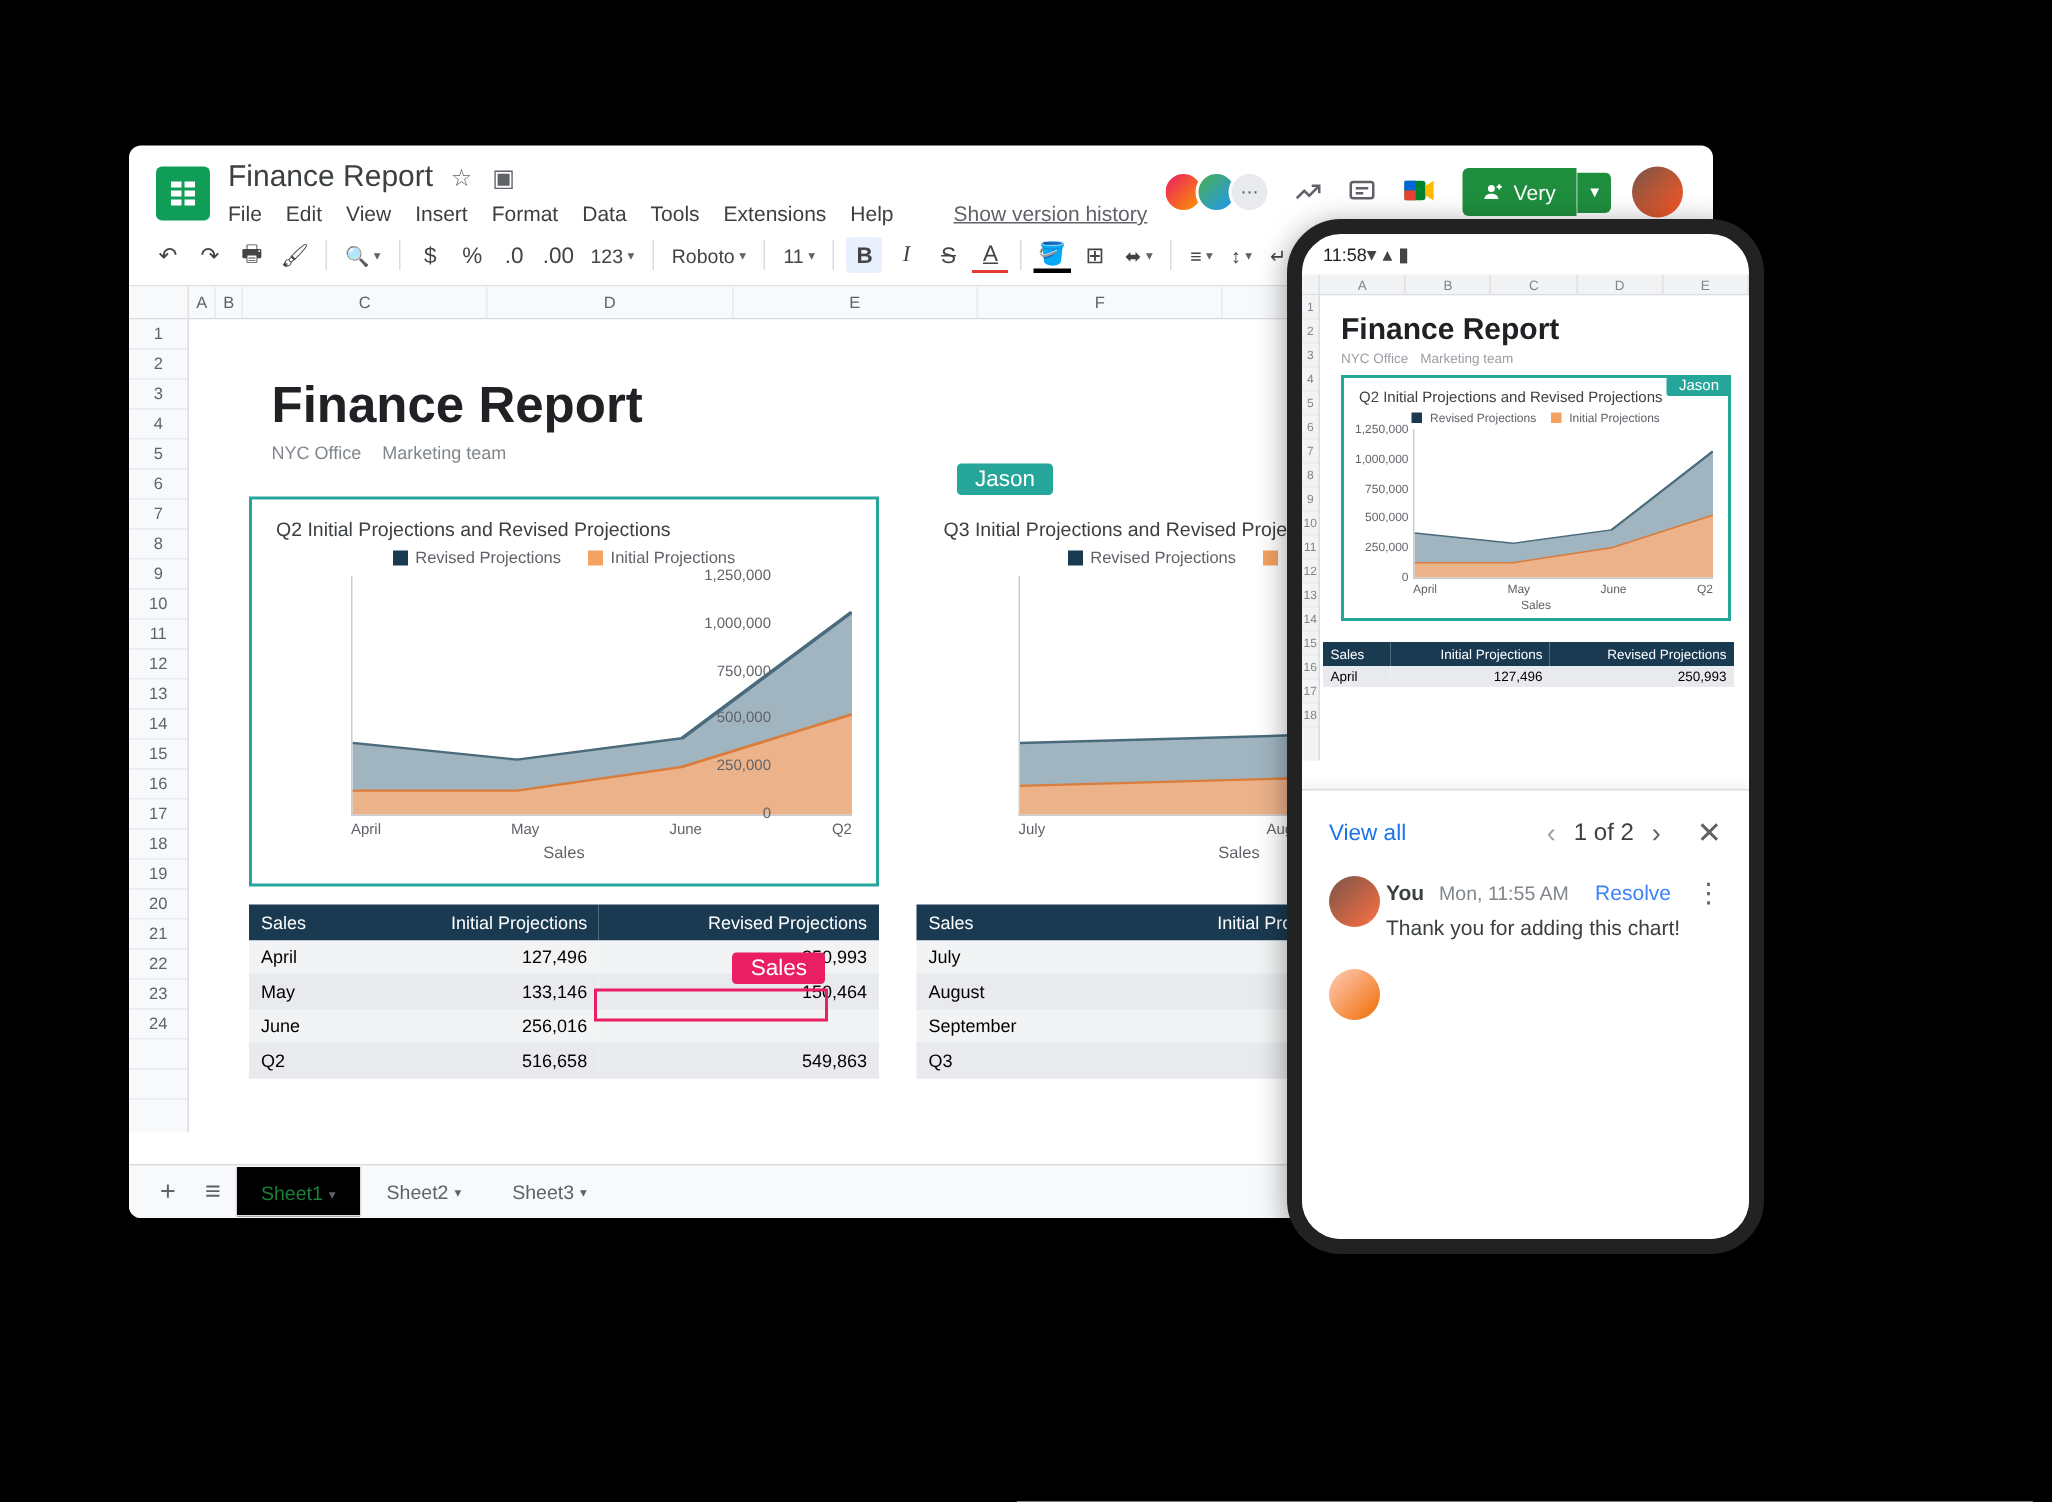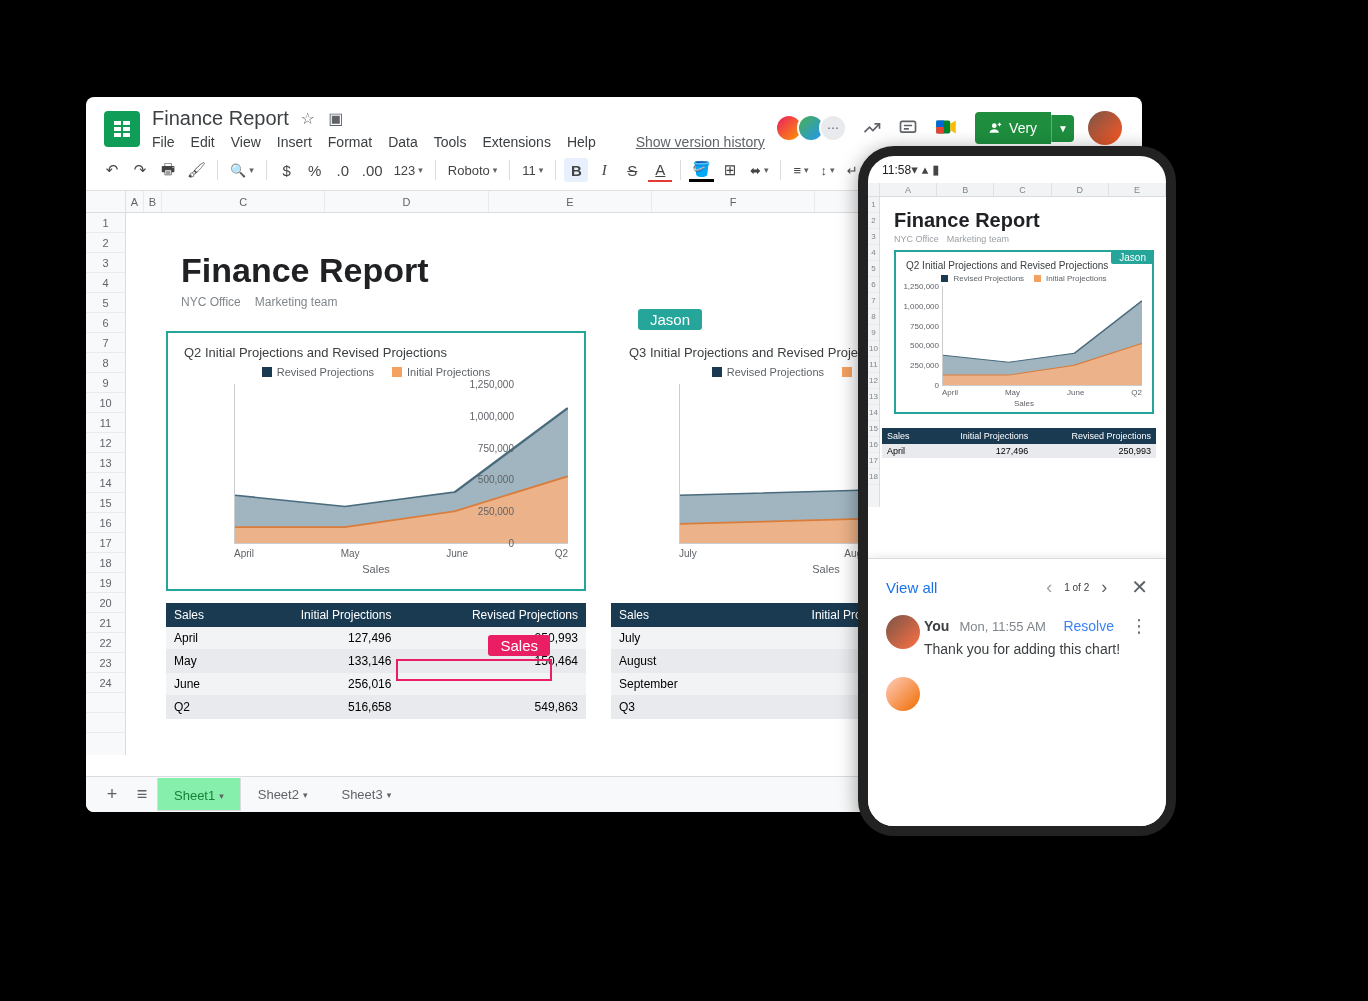--- a/index.html
+++ b/index.html
@@ -72,21 +72,21 @@
 .dtable tr:nth-child(even) td { background: #f1f3f4; }
 .dtable tr:nth-child(odd) td { background: #e8eaed; }
 .dtable td.num { text-align: right; }
 .dtable tr.last td { font-weight: 400; }
 .helen-cell-wrap { position: absolute; left: 270px; top: 446px; width: 156px; height: 22px; border: 2px solid #e91e63; }
 .helen-cell-wrap .user-tag { right: 0; top: -26px; }
 
 .sheet-tabs { position: absolute; bottom: 0; left: 0; right: 0; height: 36px; background: #f8f9fa; border-top: 1px solid #dadce0; display: flex; align-items: center; padding: 0 12px; gap: 2px; }
 .tab-ctrl { width: 28px; height: 28px; display: flex; align-items: center; justify-content: center; color: #5f6368; cursor: pointer; font-size: 18px; }
 .sheet-tab { padding: 8px 16px; font-size: 13px; color: #5f6368; cursor: pointer; display:flex; align-items:center; gap:4px; }
-.sheet-tab.active { background: #86efac; color: #188038; font-weight: 500; border-top: 2px solid transparent; border-radius: 0; box-shadow: 0 -1px 0 #dadce0 inset, 1px 0 0 #dadce0, -1px 0 0 #dadce0; }
+.sheet-tab.active { background: #000000; color: #188038; font-weight: 500; border-top: 2px solid transparent; border-radius: 0; box-shadow: 0 -1px 0 #dadce0 inset, 1px 0 0 #dadce0, -1px 0 0 #dadce0; }
 
 .phone { position: absolute; right: 192px; top: 146px; width: 318px; height: 690px; background: #fff; border-radius: 36px; border: 10px solid #222; box-shadow: 0 4px 20px rgba(0,0,0,0.4); overflow: hidden; }
 .ph-status { display: flex; justify-content: flex-start; align-items: center; padding: 6px 14px; font-size: 12px; font-weight: 500; color: #202124; }
 .ph-status-icons { display:flex; gap:4px; color:#444; font-size:13px; }
 .ph-cols { display: flex; height: 14px; background: #f1f3f4; border-bottom: 1px solid #dadce0; font-size: 9px; color: #80868b; }
 .ph-cols .pc { flex:1; display:flex; align-items:center; justify-content:center; border-right:1px solid #e0e0e0; }
 .ph-cols .pc.small { flex:0 0 12px; }
 .ph-body { position: relative; background:#fff; height: 310px; }
 .ph-rows { position:absolute; left:0; top:0; bottom:0; width:12px; background:#f1f3f4; border-right:1px solid #dadce0;}
 .ph-rows .pr { height:16px; font-size:8px; color:#80868b; display:flex;align-items:center;justify-content:center; border-bottom:1px solid #e8eaed;}
@@ -99,26 +99,26 @@
 .ph-ch-legend { display:flex; justify-content:center; gap:10px; font-size:8px; color:#5f6368; margin:3px 0; }
 .ph-plot { height: 100px; position:relative; border-left:1px solid #ccc; border-bottom:1px solid #ccc; margin-left:36px; }
 .ph-ytick { position:absolute; right: calc(100% + 4px); font-size:8px; color:#5f6368; transform:translateY(-50%); }
 .ph-xticks { display:flex; justify-content:space-between; margin-left:36px; font-size:8px; color:#5f6368; margin-top:2px;}
 .ph-xlabel { text-align:center; font-size:8px; color:#5f6368; margin-top:2px; }
 .ph-table { width: calc(100% - 24px); margin: 6px 12px 0 14px; border-collapse: collapse; font-size:9px; }
 .ph-table th { background:#1a3a52; color:#fff; padding:3px 5px; text-align:left; font-weight:400; }
 .ph-table td { padding:2px 5px; background:#e8eaed; }
 .ph-table td.num { text-align:right; }
 
-.comment-panel { position:absolute; bottom:0; left:0; right:0; background:#fff; border-top:1px solid #dadce0; box-shadow: 0 -2px 8px rgba(0,0,0,0.08); padding: 16px 18px; height: 268px; }
+.comment-panel { position:absolute; bottom:0; left:0; right:0; background:#fff; border-top:1px solid #dadce0; box-shadow: 0 -2px 8px rgba(0,0,0,0.08); padding: 16px 18px; height: 300px; }
 .cp-head { display:flex; align-items:center; gap:14px; margin-bottom:16px; }
 .cp-viewall { color:#1a73e8; font-weight:500; font-size:15px; cursor:pointer; flex:1; }
 .cp-nav { display:flex; align-items:center; gap:12px; color:#5f6368; }
 .cp-arrow { font-size:18px; cursor:pointer; color:#9aa0a6; }
-.cp-count { font-size:10px; color:#3c4043; }
+.cp-count { font-size:16px; color:#3c4043; }
 .cp-close { font-size:20px; color:#5f6368; cursor:pointer; margin-left:10px; }
 .comment { display:flex; gap:4px; margin-bottom:20px; }
 .c-av { width:34px; height:34px; border-radius:50%; flex-shrink:0; }
 .c-av.a { background: linear-gradient(135deg,#795548,#ff7043); }
 .c-av.b { background: linear-gradient(135deg,#ffccbc,#ef6c00); }
 .c-body { flex:1; }
 .c-head { display:flex; align-items:center; gap:10px; }
 .c-name { font-weight:600; font-size:14px; color:#3c4043; }
 .c-time { font-size:13px; color:#80868b; }
 .c-resolve { color:#3b82f6; font-size:14px; font-weight:500; cursor:pointer; margin-left:auto; }

